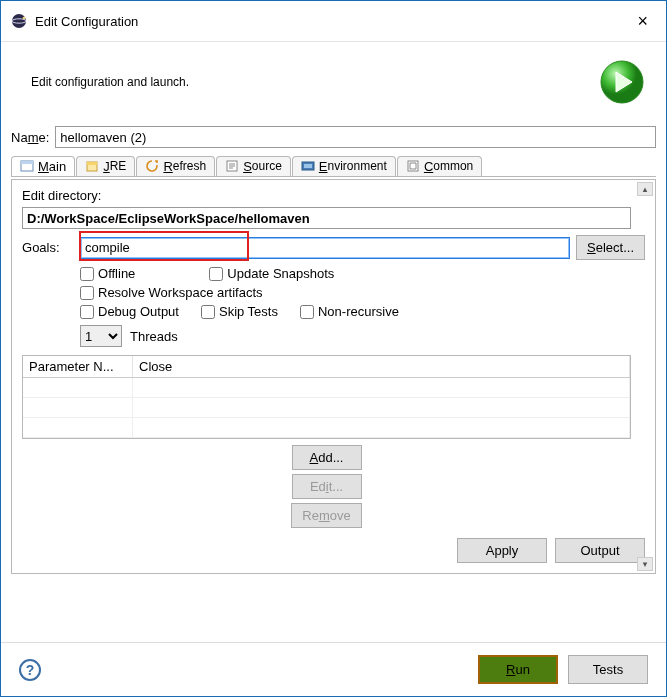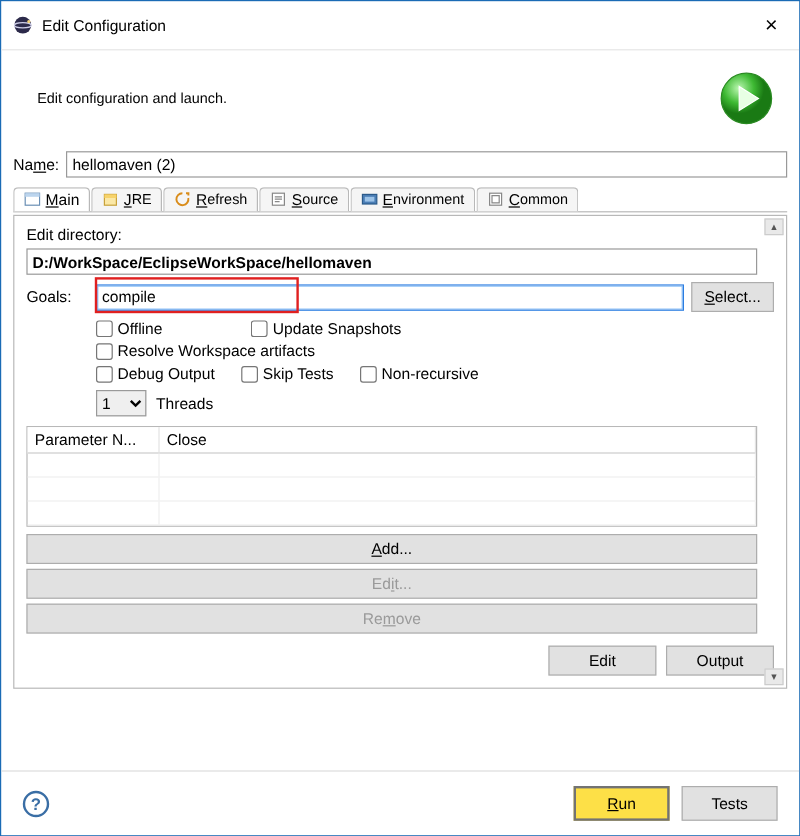--- a/index.html
+++ b/index.html
@@ -40,29 +40,29 @@
 .check input { width: 14px; height: 14px; }
 .threads-row { padding-left: 58px; margin-top: 6px; display:flex; align-items:center; gap:8px;}
 .threads-row select { border:1px solid #999; height:22px; width:42px;}
 .table-area { display:flex; gap:6px; margin-top:8px; padding-right:14px;flex-direction:column;}
 .table { flex:1; border:1px solid #b8b8b8; height:90px; }
 .table-head { display:flex; border-bottom:1px solid #ccc; background:#fff;}
 .table-head div { padding:3px 6px; border-right:1px solid #e3e3e3;}
 .table-head .col1{width:110px;} .table-head .col2{flex:1;}
 .table-body-row{display:flex; border-bottom:1px solid #eee; height:20px;}
 .table-body-row div{border-right:1px solid #eee;} .table-body-row .col1{width:110px;} .table-body-row .col2{flex:1;}
-.side-btns { display:flex; flex-direction:column; gap:4px;}
+.side-btns { display:flex; flex-direction:column; gap:4px;align-items:center;}
 .side-btns .btn{min-width:70px;}
 .side-btns .btn.disabled{color:#9a9a9a;}
 .apply-row { display:flex; justify-content:flex-end; gap:8px; margin-top:10px;}
 .footer { position:absolute; bottom:0; left:0; right:0; border-top:1px solid #ddd; padding:12px 18px; display:flex; align-items:center;}
 .help-icon { width:22px; height:22px; border:2px solid #3a6ea5; border-radius:50%; color:#3a6ea5; display:flex; align-items:center; justify-content:center; font-weight:bold; font-size:14px; cursor:pointer;}
 .footer-btns { margin-left:auto; display:flex; gap:10px;}
 .footer-btns .btn{min-width:80px; padding:5px 10px;}
-.footer-btns .btn.primary{ border:2px solid #737373; background:#fde047;}
+.footer-btns .btn.primary{ border:2px solid #a16207; background:#4d7c0f;}
 </style>
 </head>
 <body>
 
 <div class="titlebar">
   <svg class="app-icon" viewBox="0 0 16 16">
       <circle cx="8" cy="8" r="7" fill="#2c2a4a"></circle>
       <ellipse cx="8" cy="8" rx="7" ry="2.2" fill="none" stroke="#cfcfe8" stroke-width="1"></ellipse>
       <circle cx="13" cy="5" r="1.3" fill="#f4d37a"></circle>
     </svg>
@@ -194,21 +194,21 @@
           </div>
       </div>
       <div class="side-btns">
         <button class="btn"><span class="u">A</span>dd...</button>
         <button class="btn disabled">Ed<span class="u">i</span>t...</button>
         <button class="btn disabled">Re<span class="u">m</span>ove</button>
       </div>
     </div>
 
     <div class="apply-row">
-      <button class="btn" style="min-width:90px">Edit</button>
+      <button class="btn" style="min-width:90px">Apply</button>
       <button class="btn" style="min-width:90px">Output</button>
     </div>
   </div>
 </div>
 
 <div class="footer">
   <div class="help-icon">?</div>
   <div class="footer-btns">
     <button class="btn primary"><span class="u">R</span>un</button>
     <button class="btn">Tests</button>

